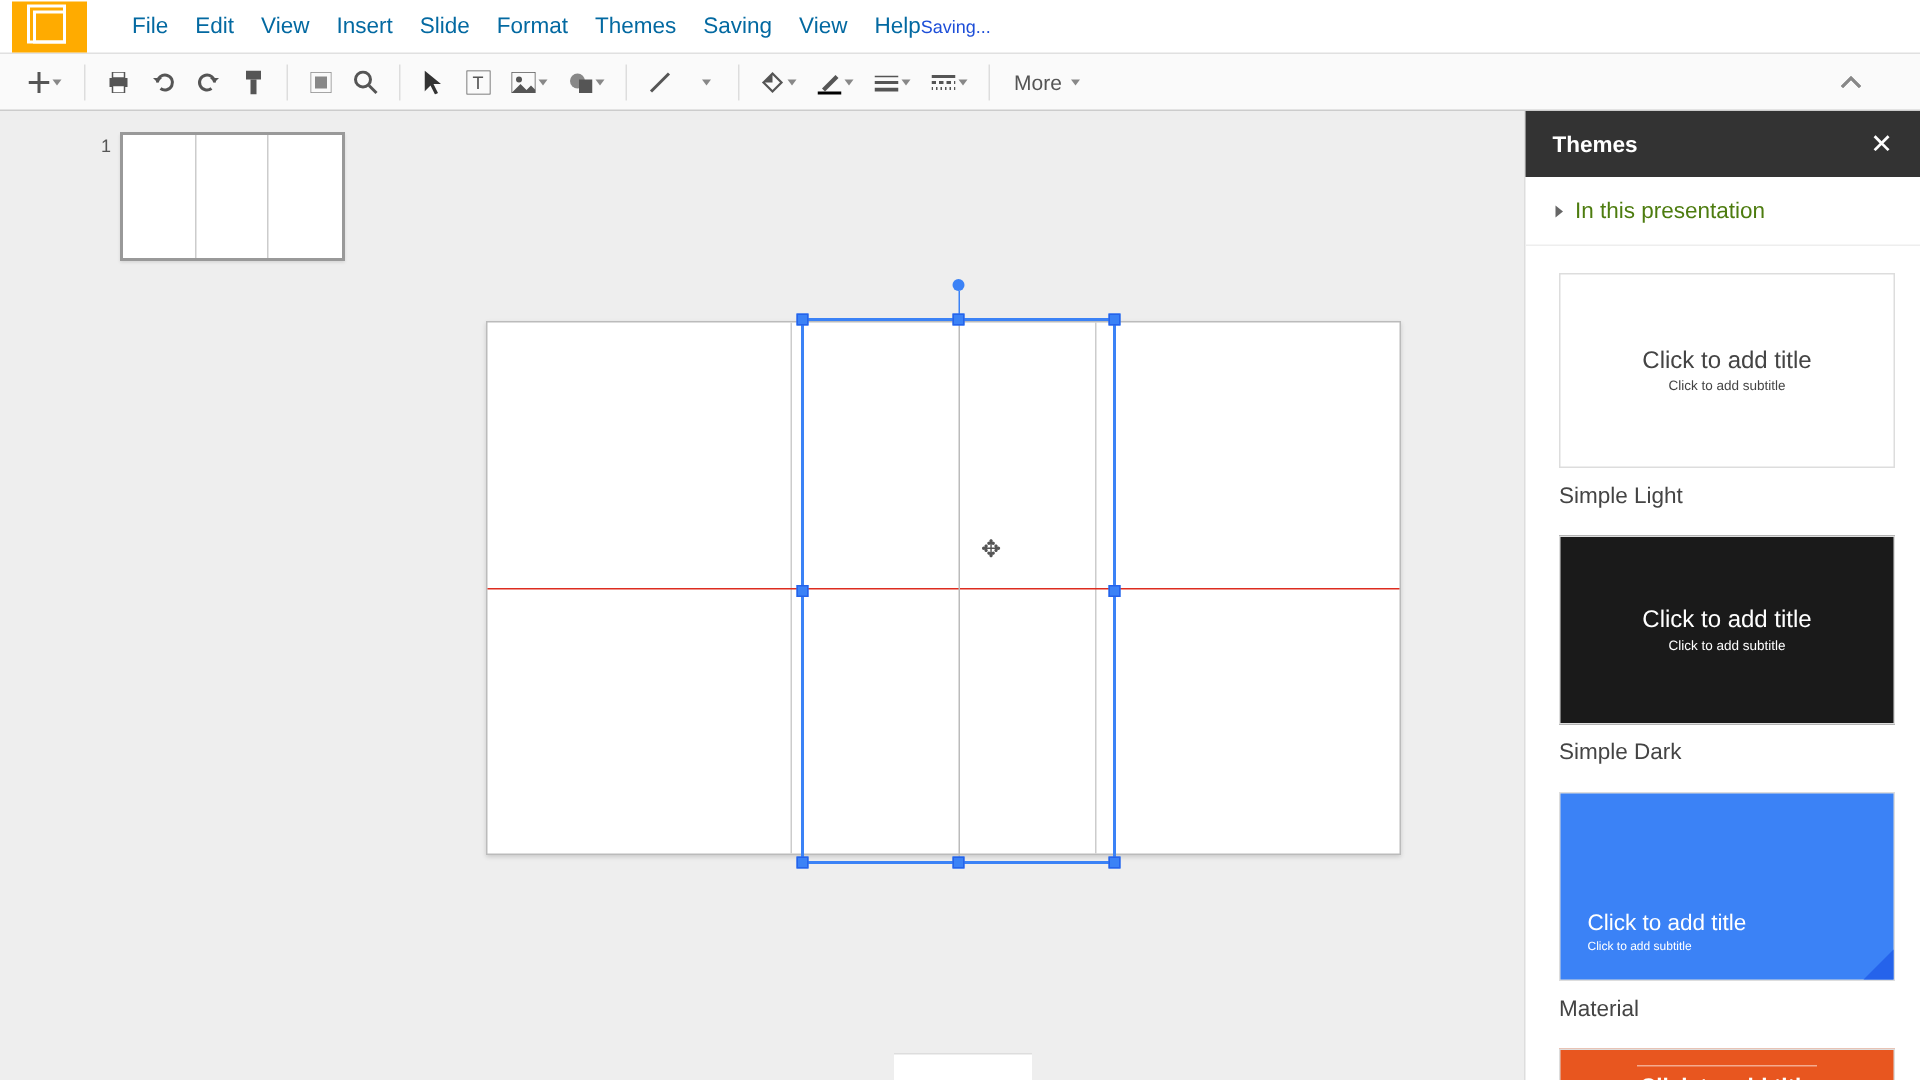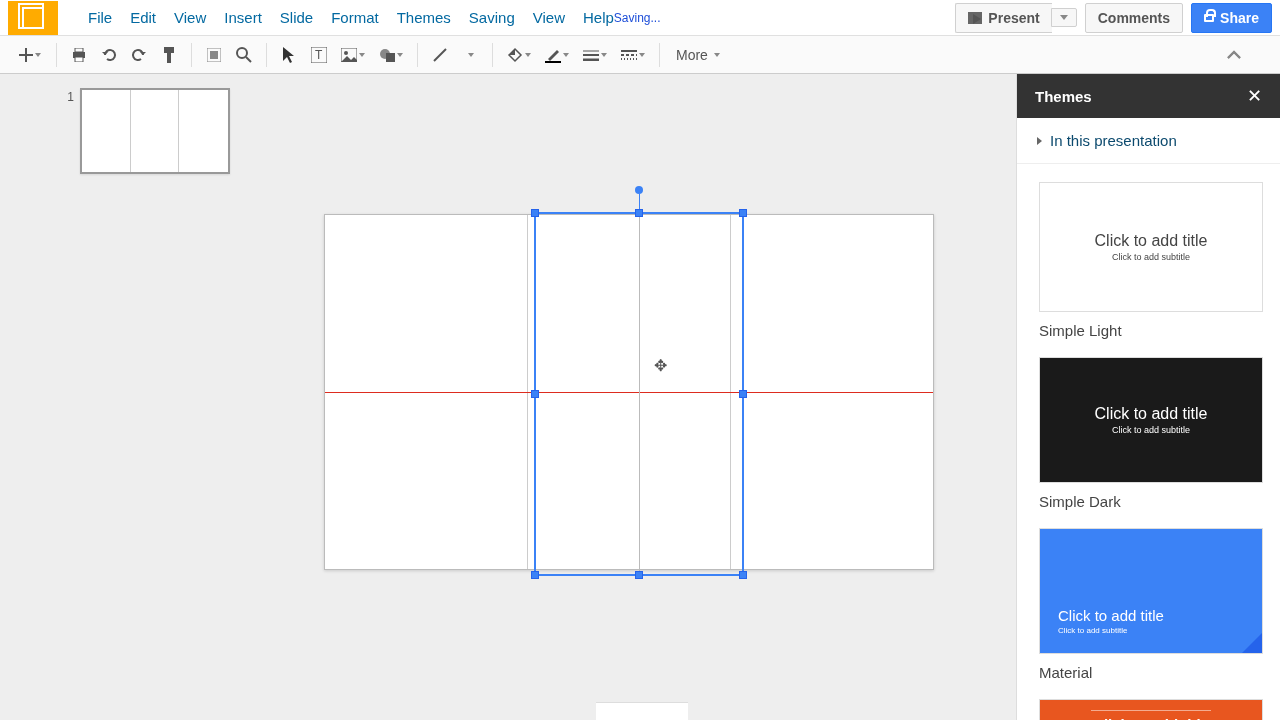--- a/index.html
+++ b/index.html
@@ -63,21 +63,21 @@
 .rotate-handle { position: absolute; top: -28px; left: 50%; margin-left: -4px; width: 8px; height: 8px; background: #3b82f6; border-radius: 50%; }
 .rotate-line { position: absolute; top: -20px; left: 50%; width: 1px; height: 18px; background: #3b82f6; }
 
 
 .move-cursor { position: absolute; left: 356px; top: 282px; font-size: 16px; color: #555; }
 
 
 .themes { width: 264px; background: #fff; display: flex; flex-direction: column; border-left: 1px solid #ddd; }
 .themes-header { background: #333; color: #fff; height: 44px; display: flex; align-items: center; padding: 0 18px; justify-content: space-between; font-size: 15px; font-weight: bold; }
 .close-x { font-size: 18px; cursor: pointer; font-weight: normal; }
-.in-this { padding: 14px 20px; font-size: 15px; color: #0c4a6e; border-bottom: 1px solid #eee; display: flex; align-items: center; gap: 8px; }
+.in-this { padding: 14px 20px; font-size: 15px; color: #4d7c0f; border-bottom: 1px solid #eee; display: flex; align-items: center; gap: 8px; }
 .tri-r { width: 0; height: 0; border-top: 4px solid transparent; border-bottom: 4px solid transparent; border-left: 5px solid #666; }
 .themes-body { padding: 18px 22px; overflow-y: auto; flex: 1; }
 .theme-card { width: 224px; border: 1px solid #ddd; margin-bottom: 10px; display: flex; flex-direction: column; align-items: center; justify-content: center; }
 .theme-label { font-size: 15px; color: #444; margin-bottom: 18px; }
 .t-title { font-size: 16px; }
 .t-sub { font-size: 9px; margin-top: 2px; }
 .t-light { height: 130px; background: #fff; color: #444; }
 .t-dark { height: 126px; background: #1a1a1a; color: #fff; }
 .t-material { height: 126px; background: #3b82f6; color: #fff; align-items: flex-start; justify-content: flex-end; padding: 18px; position: relative; }
 .t-material .t-title { font-size: 15px; }
@@ -101,36 +101,20 @@
     <span class="menu-item">View</span>
     <span class="menu-item">Insert</span>
     <span class="menu-item">Slide</span>
     <span class="menu-item">Format</span>
     <span class="menu-item">Themes</span>
     <span class="menu-item">Saving</span>
     <span class="menu-item">View</span>
     <span class="menu-item">Help</span>
   </div>
   <span class="saving">Saving...</span>
-  <div class="menubar-right">
-    <div class="btn btn-present">
-      <span style="display:inline-block;width:14px;height:12px;background:#666;position:relative;">
-          <span style="position:absolute;left:5px;top:2px;" class="play-tri"></span>
-        </span>
-      <span>Present</span>
-    </div>
-    <div class="btn btn-present-drop">
-        <span class="caret"></span>
-      </div>
-    <div class="btn">Comments</div>
-    <div class="btn btn-share">
-      <span class="lock"></span>
-      <span>Share</span>
-    </div>
-  </div>
 </div>
 
 <div class="toolbar">
   <div class="tool tool-w">
     <svg width="14" height="14">
         <line x1="7" y1="0" x2="7" y2="14" stroke="#555" stroke-width="2"></line>
         <line x1="0" y1="7" x2="14" y2="7" stroke="#555" stroke-width="2"></line>
       </svg>
     <span class="tiny-caret"></span>
   </div>

